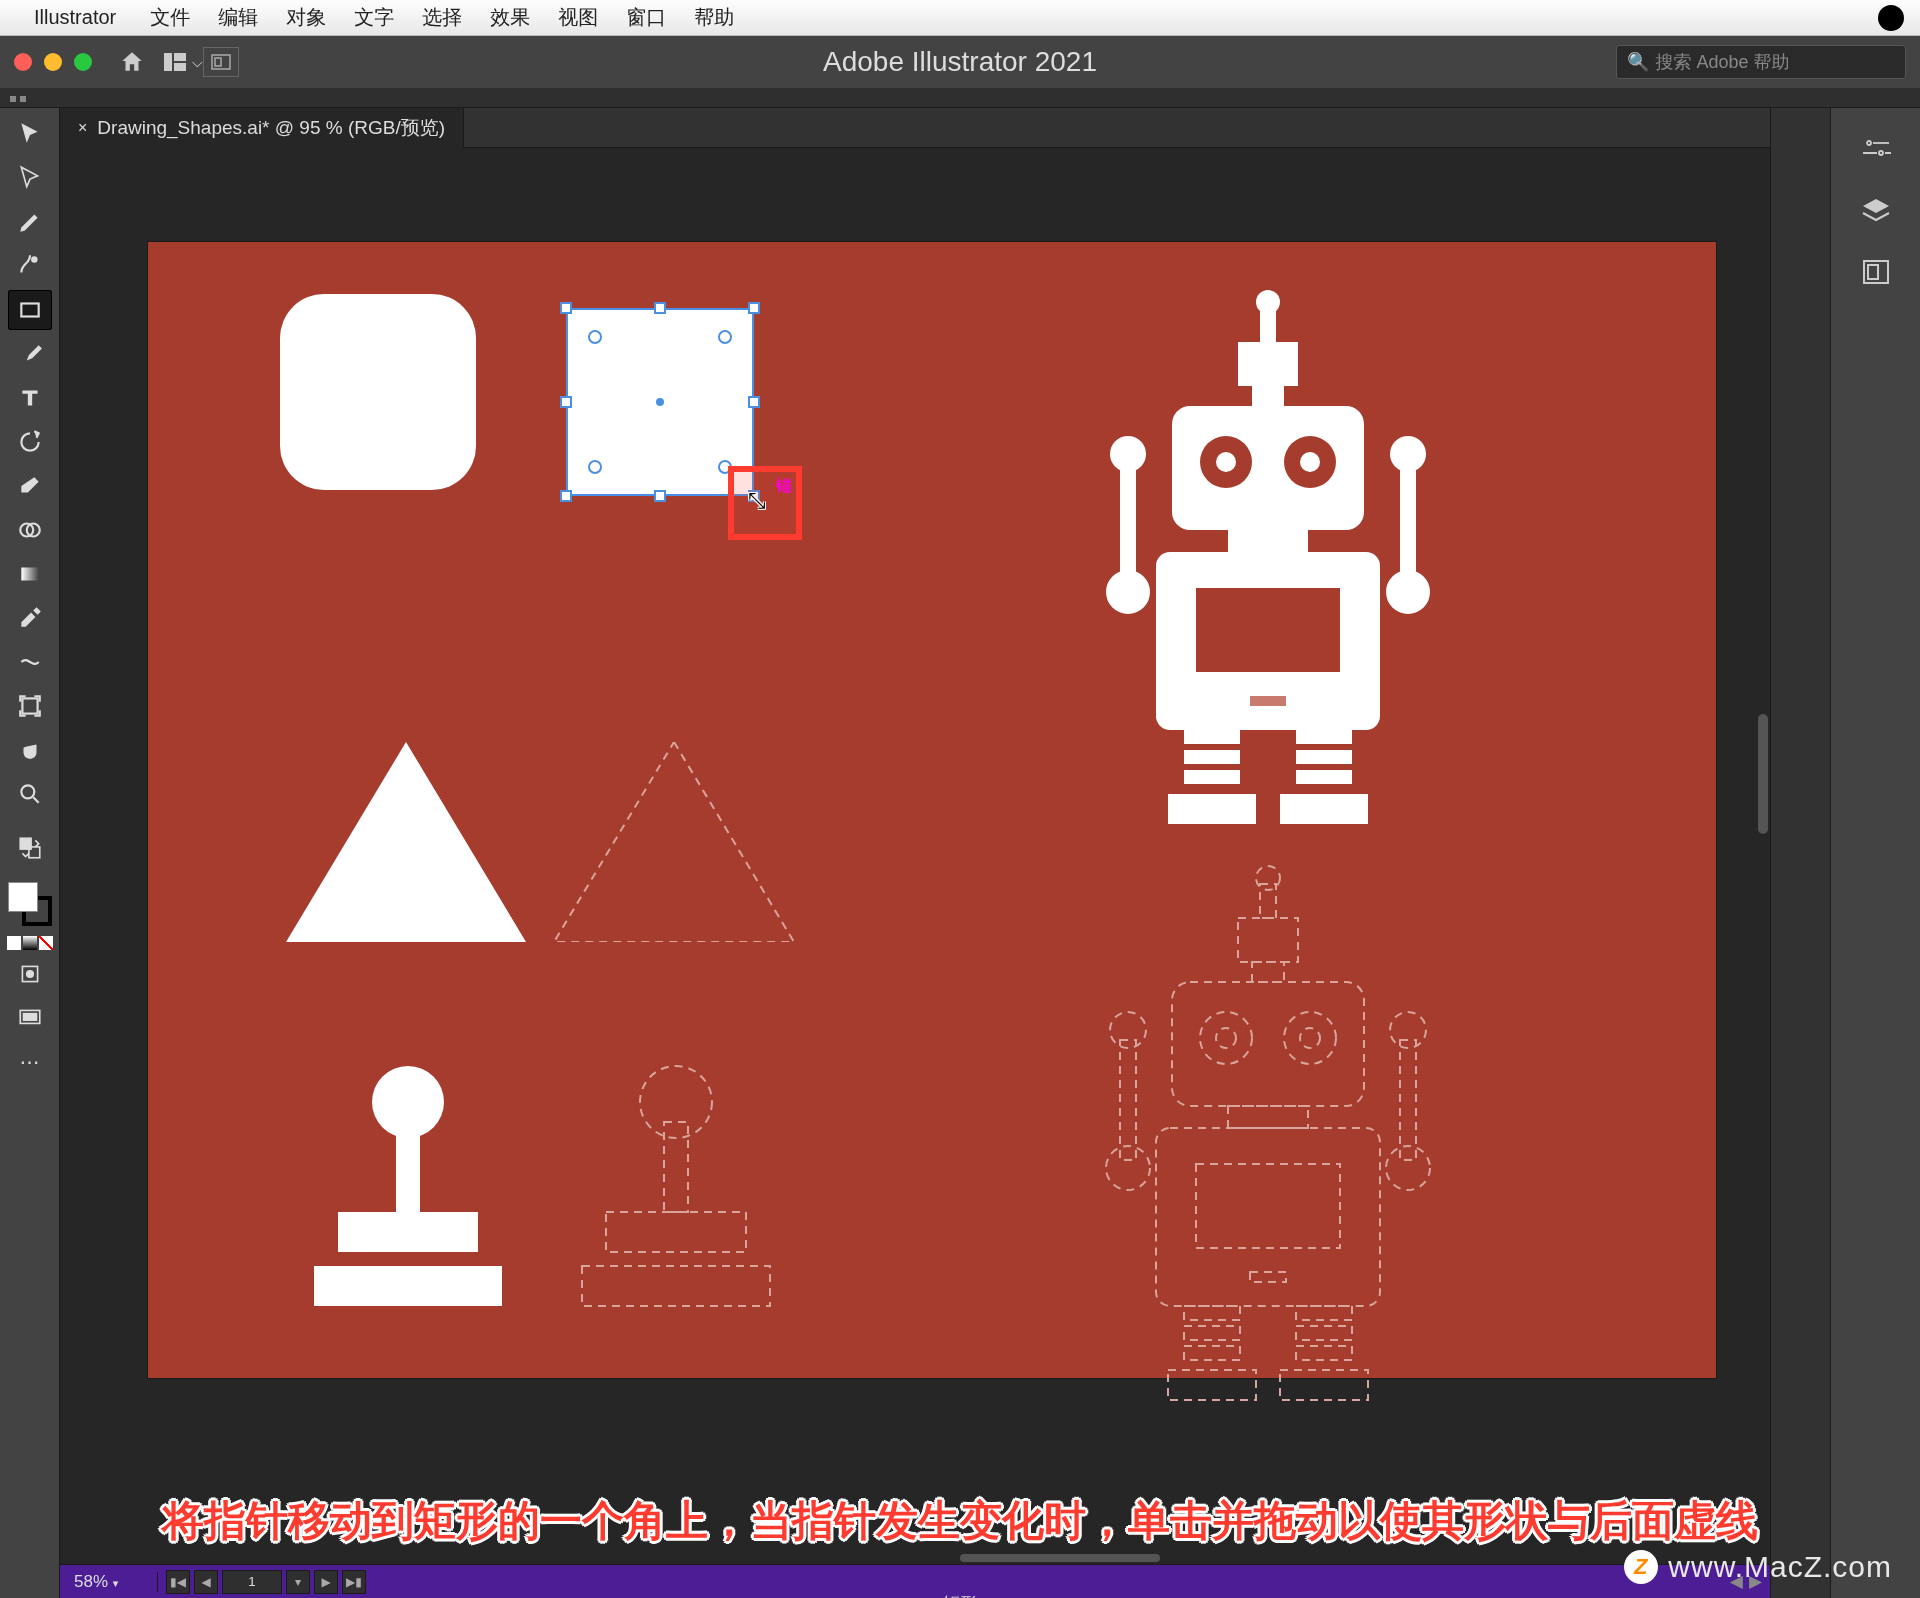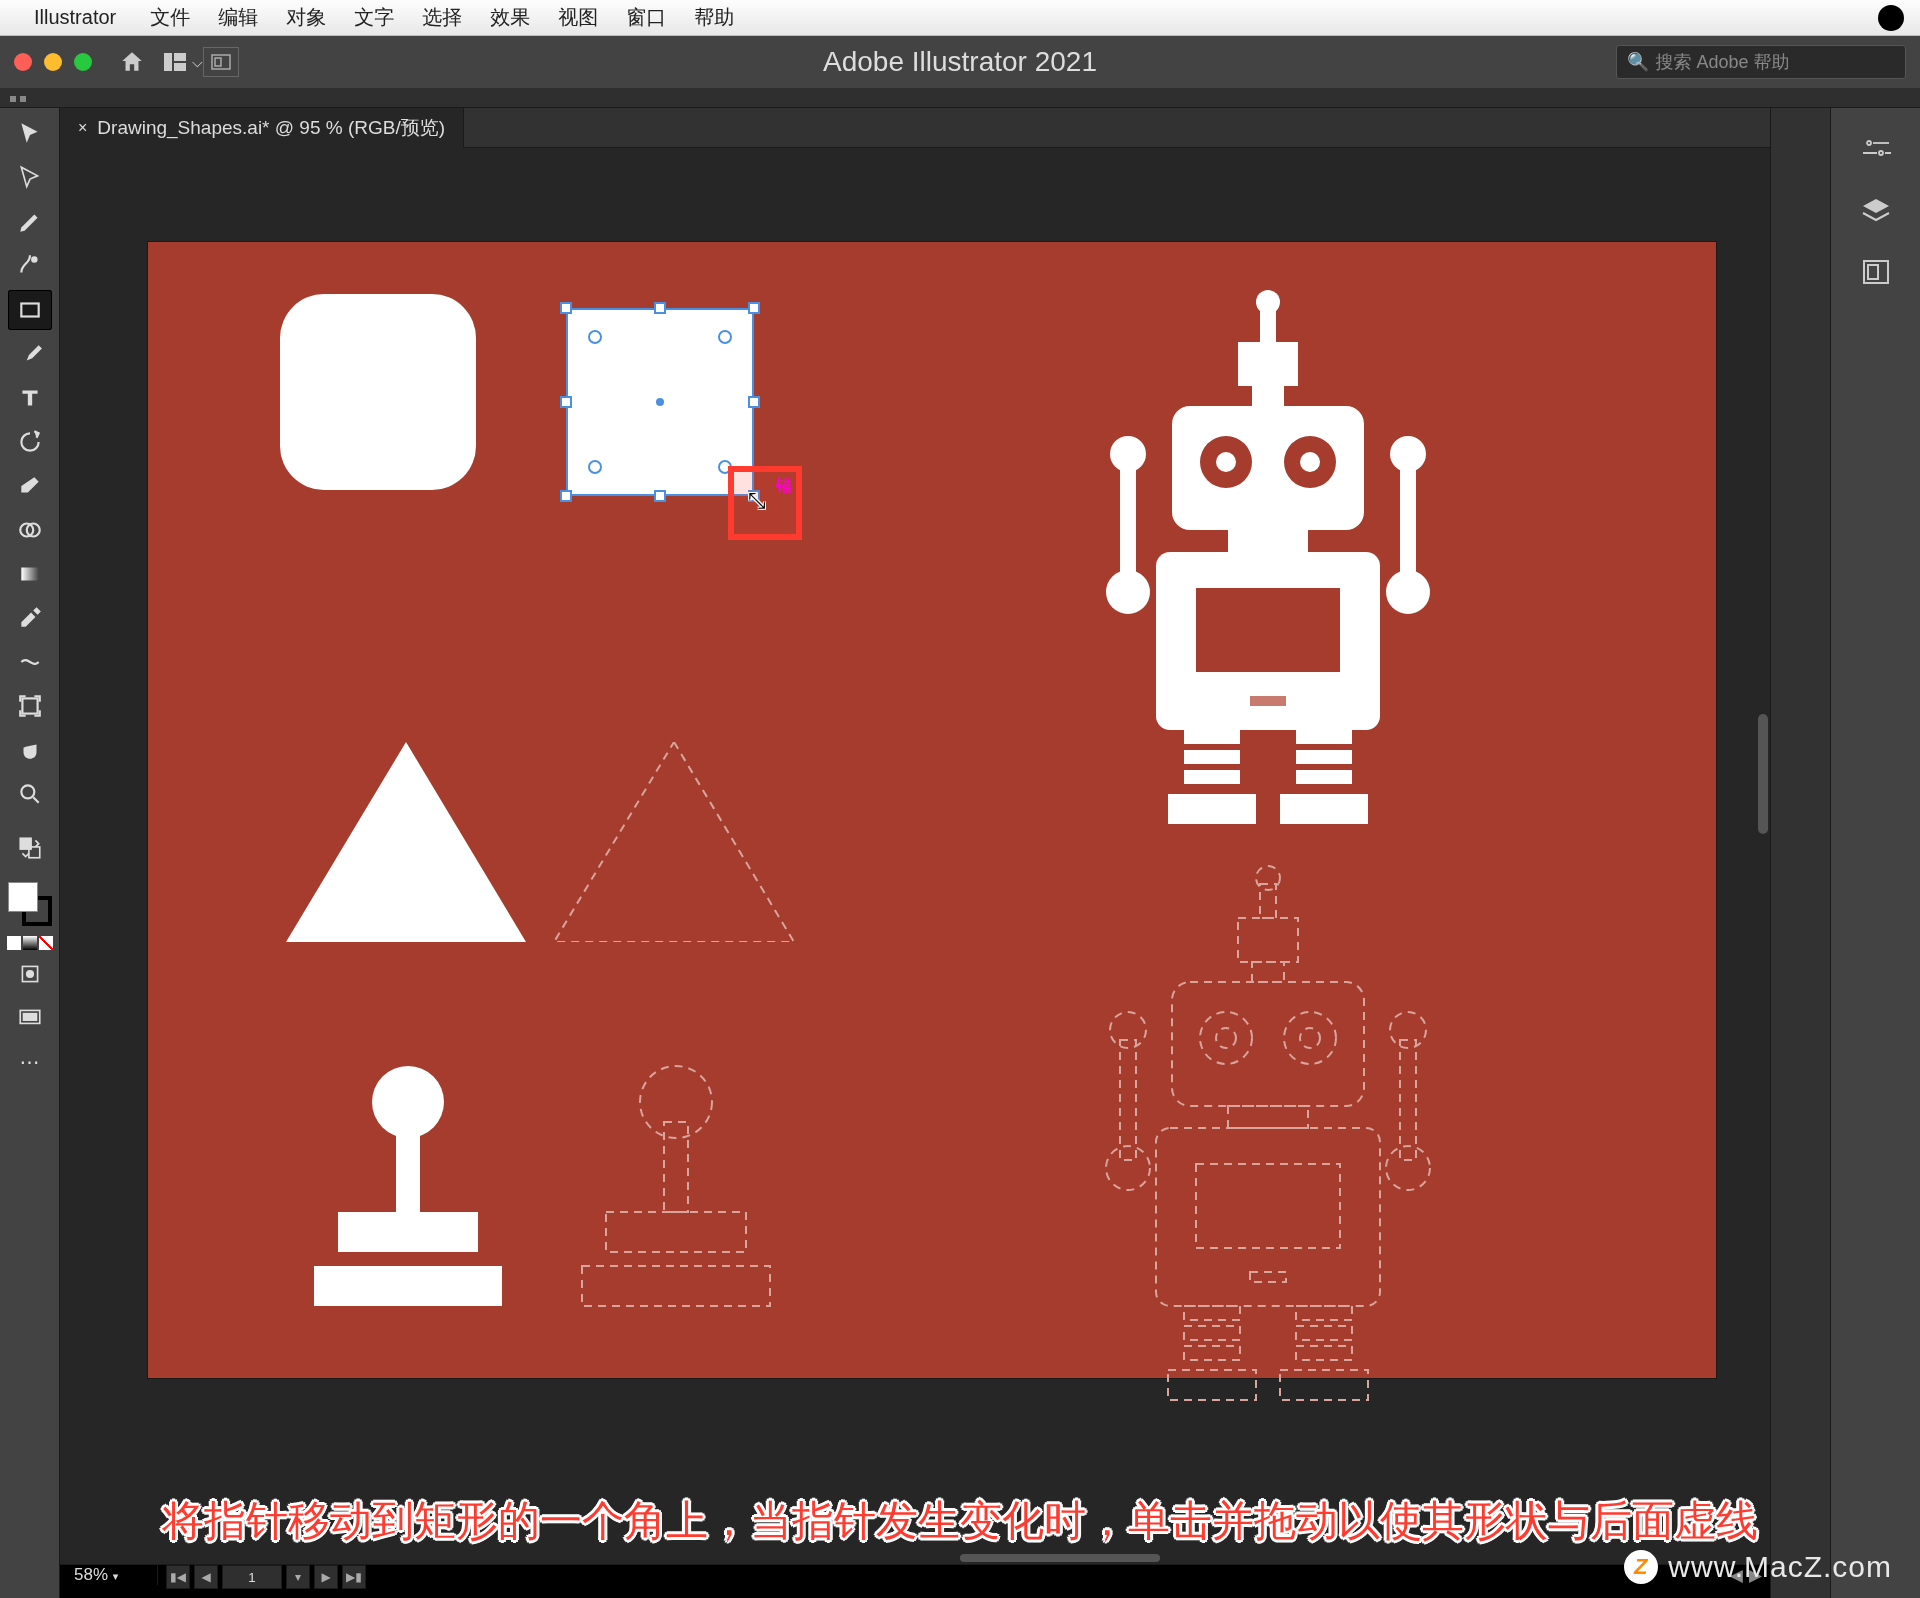--- a/index.html
+++ b/index.html
@@ -58,35 +58,35 @@
 .h-tl{top:4px;left:4px} .h-tr{top:4px;right:4px} .h-bl{bottom:4px;left:4px} .h-br{bottom:4px;right:4px}
 .h-t{top:4px;left:calc(50% - 6px)} .h-b{bottom:4px;left:calc(50% - 6px)} .h-l{left:4px;top:calc(50% - 6px)} .h-r{right:4px;top:calc(50% - 6px)}
 .corner-radius { position: absolute; width: 14px; height: 14px; border: 2px solid #4a90e2; border-radius: 50%; }
 .cr-tl{top:32px;left:32px} .cr-tr{top:32px;right:32px} .cr-bl{bottom:32px;left:32px} .cr-br{bottom:32px;right:32px}
 .center-pt { position: absolute; top: calc(50% - 4px); left: calc(50% - 4px); width: 8px; height: 8px; background: #4a90e2; border-radius: 50%; }
 .cursor-highlight { position: absolute; left: 580px; top: 224px; width: 74px; height: 74px; border: 6px solid #ff3b30; background: rgba(255,59,48,.15); }
 .cursor-highlight::before { content: "⤡"; position: absolute; top: 16px; left: 14px; color: #000; text-shadow: -1px -1px 0 #fff,1px -1px 0 #fff,-1px 1px 0 #fff,1px 1px 0 #fff; font-size: 22px; }
 .cursor-label { position: absolute; top: 4px; right: 4px; color: #ff00d4; font-size: 16px; font-weight: bold; }
 
 
-.status-bar { height: 34px; background: #000000; border-top: 1px solid #1a1a1a; display: flex; align-items: flex-start; color: #ddd; font-size: 17px; padding: 0 8px; }
+.status-bar { height: 34px; background: #4c1d95; border-top: 1px solid #1a1a1a; display: flex; align-items: center; color: #ddd; font-size: 17px; padding: 0 8px; }
 .zoom-box { width: 90px; border-right: 1px solid #1a1a1a; padding-left: 6px; }
 .artbd-nav { display: flex; align-items: center; gap: 4px; margin-left: 8px; }
 .artbd-nav button { width: 24px; height: 24px; background: #2f2f2f; border: 1px solid #1a1a1a; color: #aaa; font-size: 12px; }
 .artbd-nav input { width: 60px; height: 24px; background: #2f2f2f; border: 1px solid #1a1a1a; color: #ddd; text-align: center; }
 .sel-type { position: absolute; left: 50%; transform: translateX(-50%); margin-top: 44px; }
 .scroll-thumb { position: absolute; left: 50%; bottom: 36px; width: 200px; height: 8px; background: #555; border-radius: 4px; }
 
 
 .right-strip { width: 60px; background: #323232; border-left: 1px solid #1a1a1a; }
 .panel-dock { width: 90px; background: #434343; border-left: 1px solid #1a1a1a; display: flex; flex-direction: column; align-items: center; padding-top: 20px; gap: 22px; }
 .panel-dock .pb { width: 44px; height: 40px; display: flex; align-items: center; justify-content: center; color: #ccc; }
 
 
-.instruction { position: absolute; left: 50%; transform: translateX(-50%); bottom: 48px; width: 1780px; text-align: center; font-size: 42px; font-weight: 400; color: #ff3b30; text-shadow: -2px -2px 0 #fff,2px -2px 0 #fff,-2px 2px 0 #fff,2px 2px 0 #fff,-3px 0 0 #fff,3px 0 0 #fff,0 -3px 0 #fff,0 3px 0 #fff; line-height: 1.35; pointer-events: none; }
+.instruction { position: absolute; left: 50%; transform: translateX(-50%); bottom: 48px; width: 1780px; text-align: center; font-size: 42px; font-weight: 700; color: #ff3b30; text-shadow: -2px -2px 0 #fff,2px -2px 0 #fff,-2px 2px 0 #fff,2px 2px 0 #fff,-3px 0 0 #fff,3px 0 0 #fff,0 -3px 0 #fff,0 3px 0 #fff; line-height: 1.35; pointer-events: none; }
 .watermark { position: absolute; right: 28px; bottom: 14px; color: #e8e8e8; font-size: 30px; letter-spacing: 1px; display: flex; align-items: center; gap: 10px; }
 .watermark .z { width: 34px; height: 34px; border-radius: 50%; background: #fff; color: #ff8c00; display: flex; align-items: center; justify-content: center; font-weight: 800; font-style: italic; font-size: 22px; }
 
 
 .vscroll { position: absolute; right: 2px; top: 40%; width: 10px; height: 120px; background: #555; border-radius: 5px; }
 </style>
 </head>
 <body>
 
 <div class="mac-menubar">

